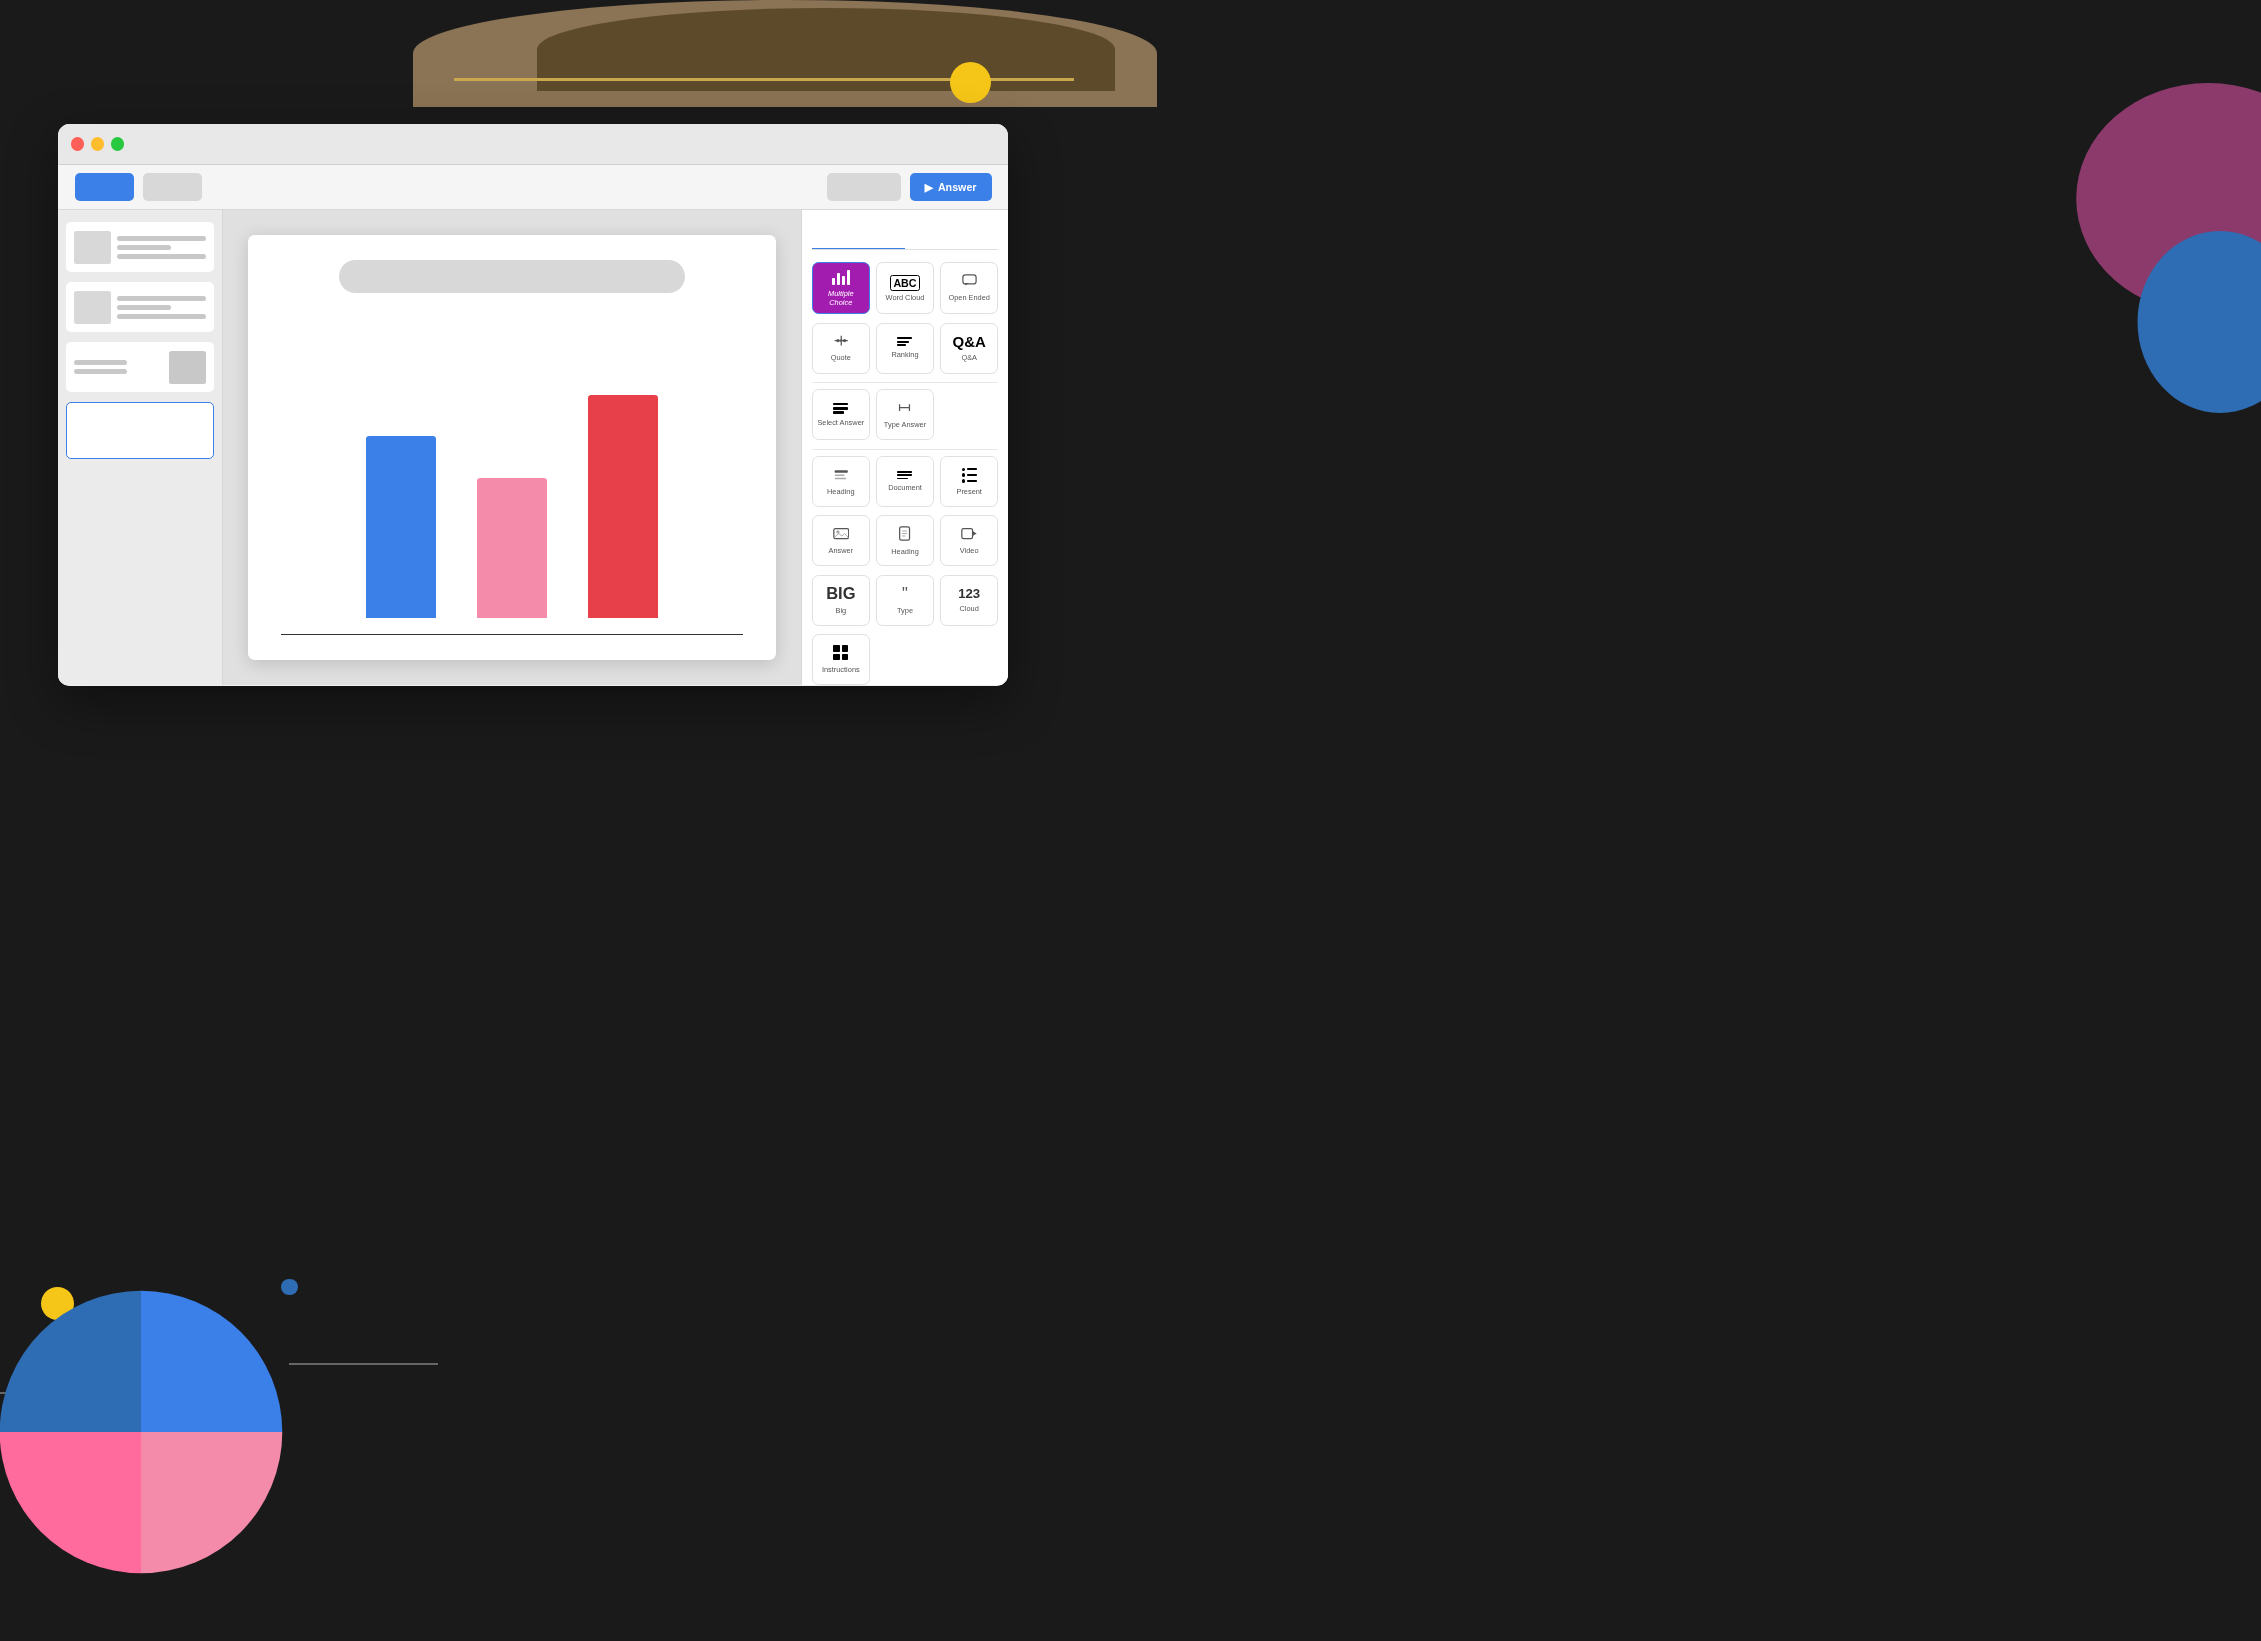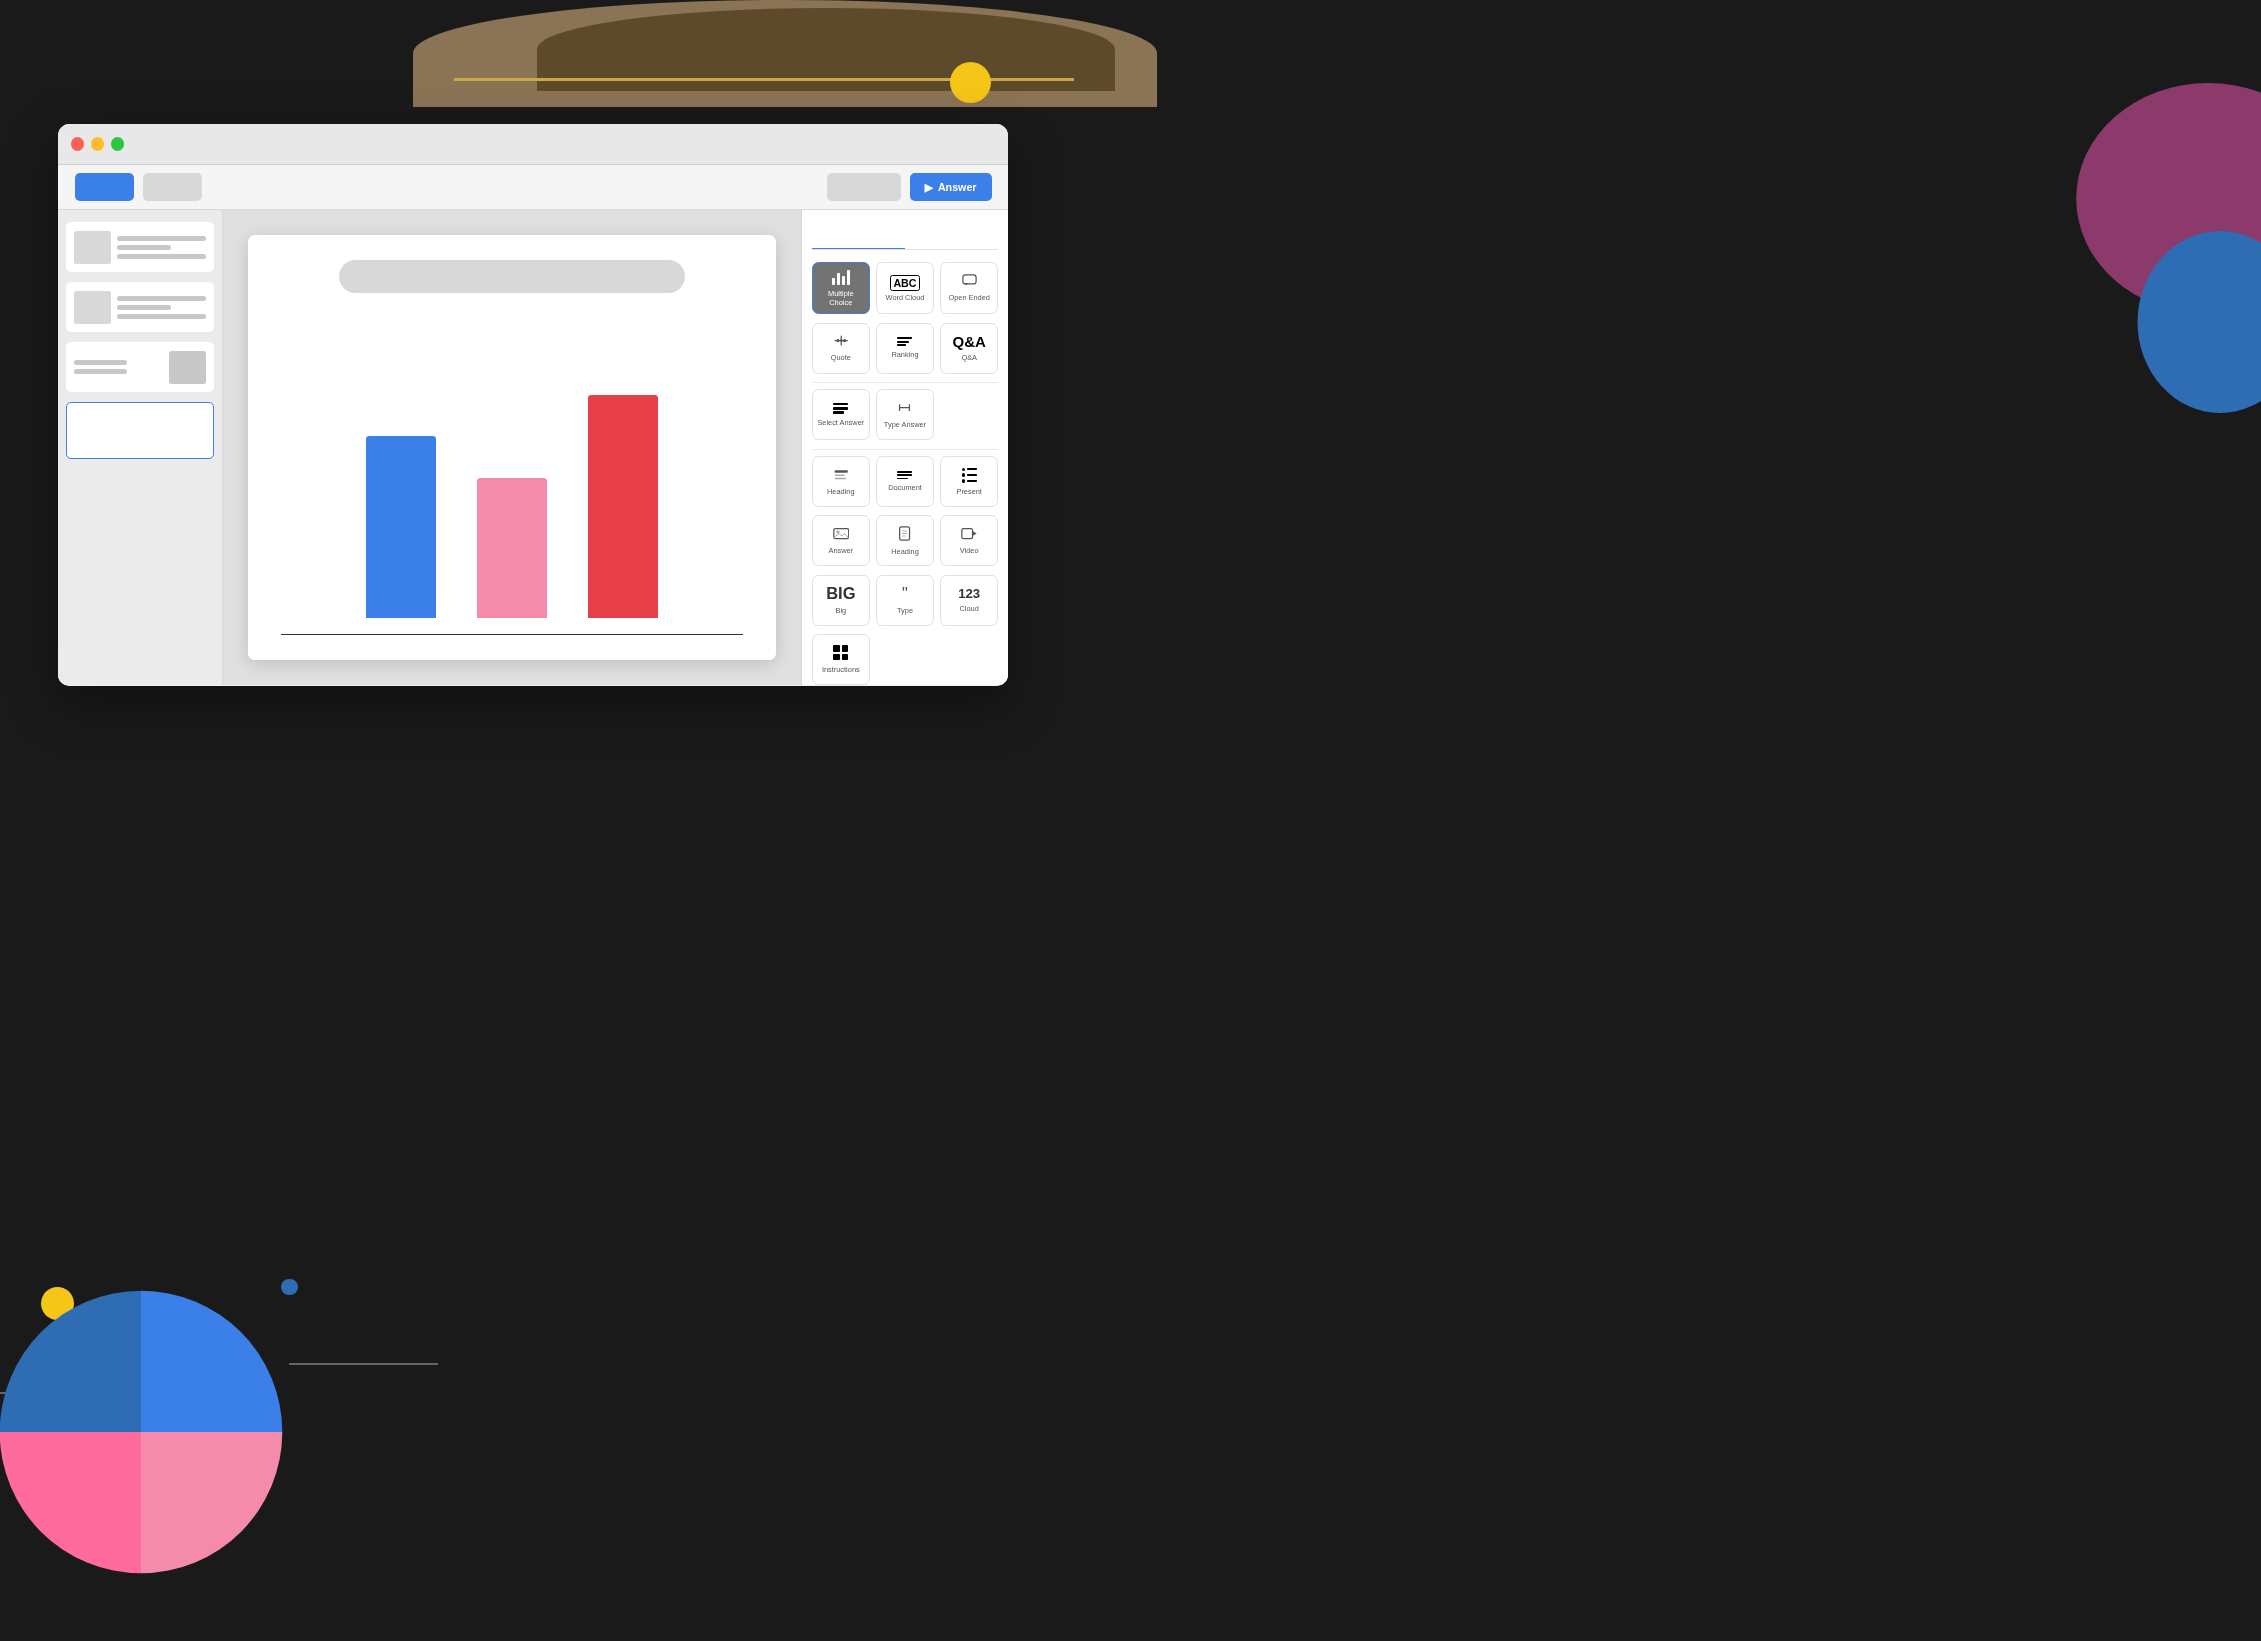--- a/index.html
+++ b/index.html
@@ -398,23 +398,24 @@
       padding: 6.6px 3.3px;
       border: 0.8px solid #e0e0e0;
       border-radius: 6.6px;
       cursor: pointer;
       background: white;
       gap: 4.1px;
       min-height: 51px;
     }
 
     .type-btn.active {
-      background: #737373;
+      background: #a21caf;
       border-color: #3B7FE8;
       color: white;
+      font-style: italic;
     }
 
     .type-btn .icon {
       font-size: 15px;
       line-height: 1;
     }
 
     .type-btn .label {
       font-size: 7.4px;
       text-align: center;

